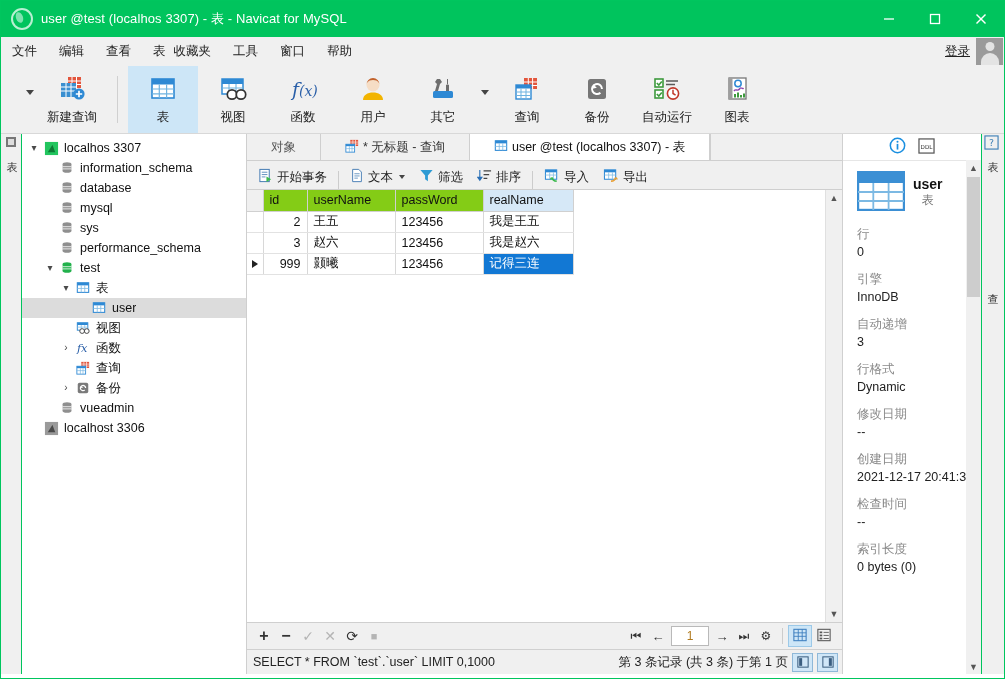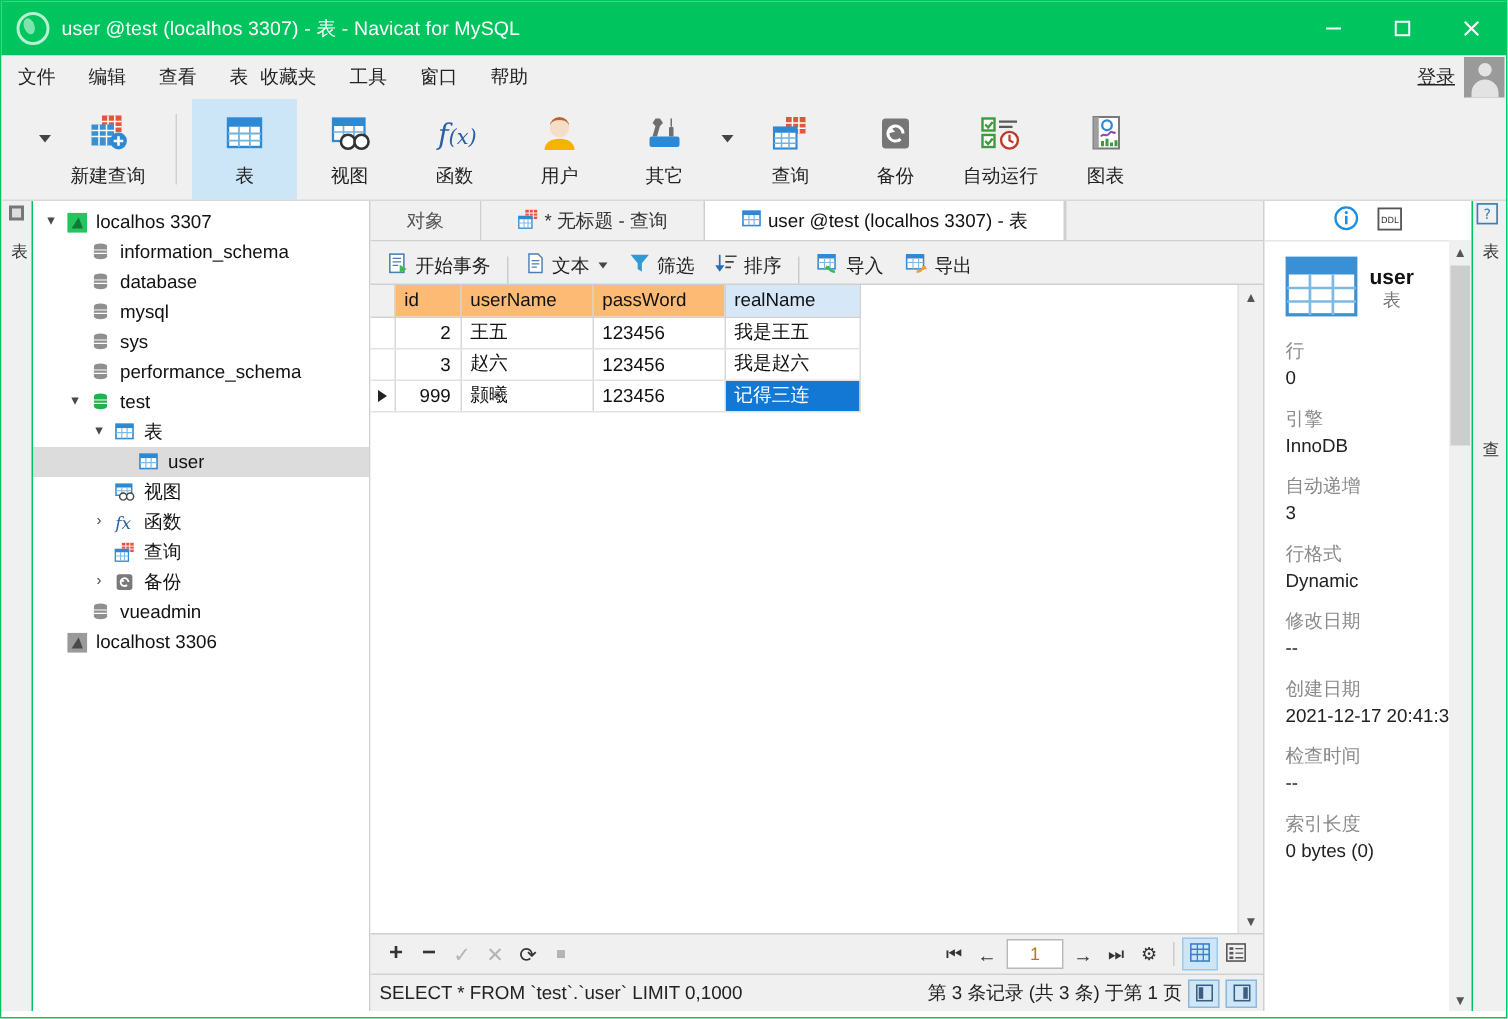--- a/index.html
+++ b/index.html
@@ -179,21 +179,21 @@
     cursor: default; white-space: nowrap;
   }
   .gt-sep { width: 1px; height: 18px; background: #cccccc; margin: 0 4px; }
   .gt .caret { border-left:3.5px solid transparent; border-right:3.5px solid transparent; border-top:4.5px solid #444; margin-left:2px;}
 
   
   .gridwrap { flex: 1 1 auto; display: flex; min-height: 0; background: #fff; position: relative; }
   .gridarea { flex: 1 1 auto; min-width: 0; overflow: hidden; position: relative; }
   table.dg { border-collapse: collapse; table-layout: fixed; }
   table.dg th {
-    background: #fdba74; border-right: 1px solid #d0d0d0; border-bottom: 1px solid #d0d0d0;
+    background: #84cc16; border-right: 1px solid #d0d0d0; border-bottom: 1px solid #d0d0d0;
     font-weight: normal; font-size: 12.5px; color: #111;
     text-align: left; padding: 0 6px; height: 21px; box-sizing: border-box;
   }
   table.dg th.selcol { background: #d6e8f7; }
   table.dg th.marker { width: 16px; padding: 0; background: #f0f0f0; }
   table.dg td {
     border-right: 1px solid #d8d8d8; border-bottom: 1px solid #e2e2e2;
     height: 21px; padding: 0 6px; font-size: 12.5px; color: #111;
     box-sizing: border-box; white-space: nowrap; overflow: hidden;
   }

